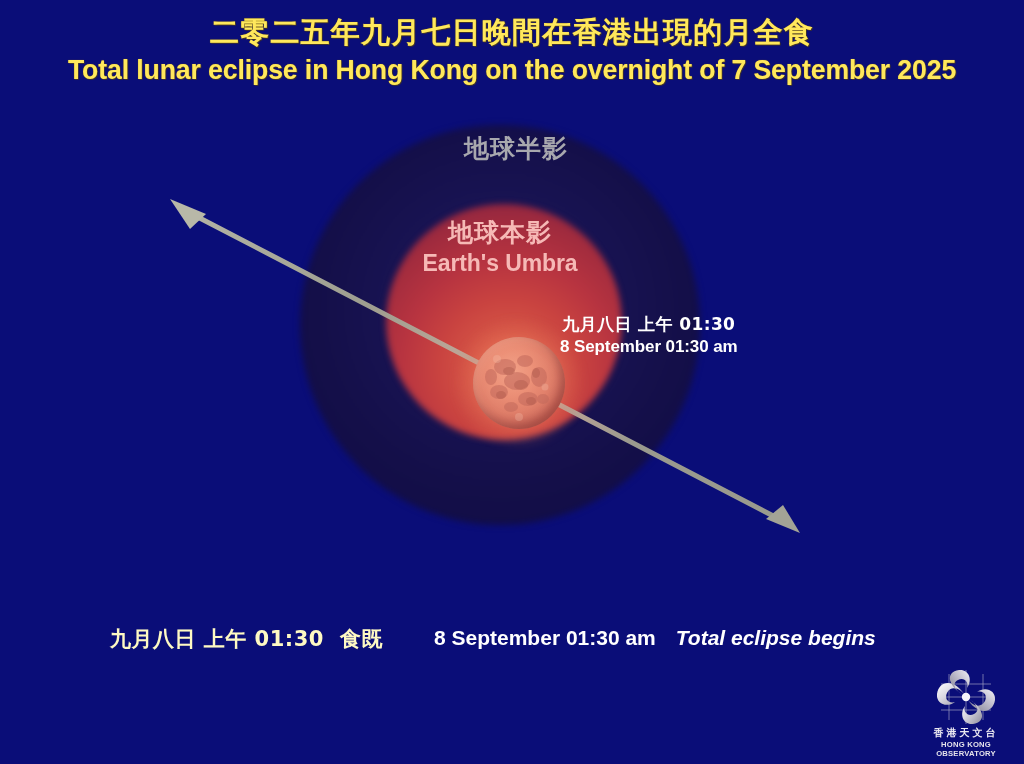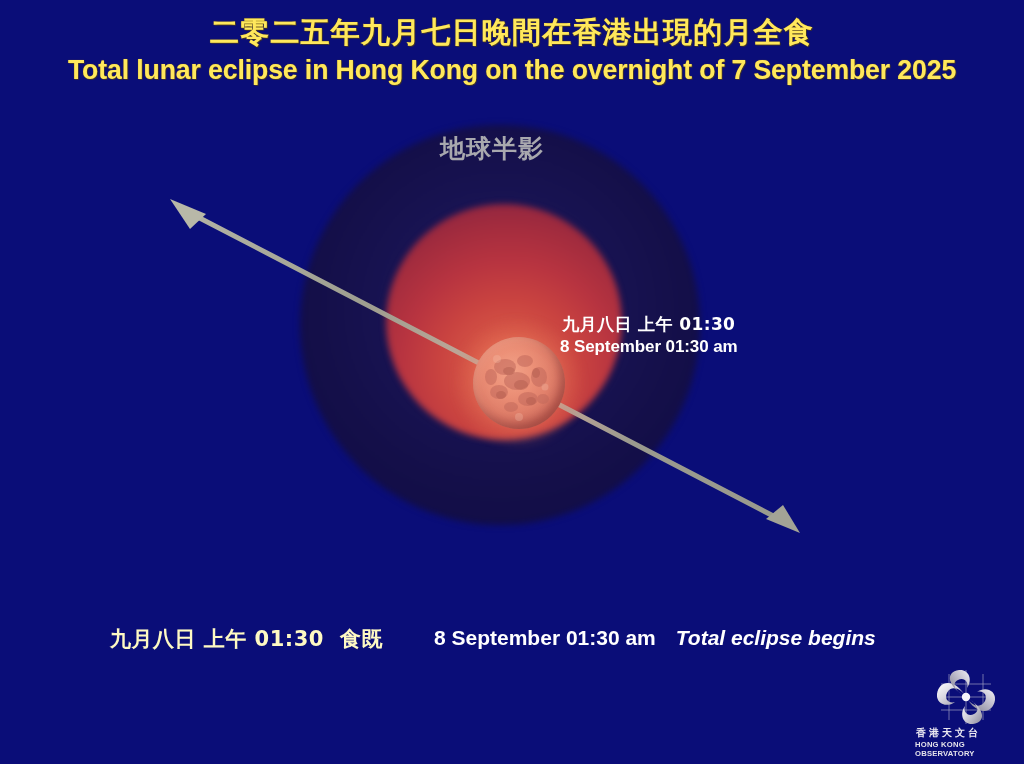--- a/index.html
+++ b/index.html
@@ -151,21 +151,21 @@
   }
 
   
   .shadow-label {
     position: absolute;
     z-index: 20;
     text-align: center;
     white-space: nowrap;
     width: 400px;
   }
-  #label-penumbra { left: 292px; top: 132px; }
+  #label-penumbra { left: 316px; top: 132px; }
   #label-umbra    { left: 300px; top: 216px; }
   .shadow-label .zh {
     font-family: "DejaVu Sans", "Liberation Sans", sans-serif;
     font-size: 25px;
     font-weight: bold;
     line-height: 1.32;
     letter-spacing: 1px;
   }
   .shadow-label .en {
     font-family: "Liberation Sans", sans-serif;
@@ -211,20 +211,21 @@
   #caption .cap-en .term { margin-left: 20px; font-style: italic; }
 
   
   #logo {
     position: absolute;
     left: 916px;
     top: 668px;
     width: 100px;
     height: 86px;
     z-index: 30;
+    text-align: center;
   }
   #logo-mark { width: 82px; height: 58px; margin: 0 auto; display:block; }
   #logo-zh {
     font-family: "DejaVu Sans", "Liberation Sans", sans-serif;
     font-size: 10px;
     font-weight: bold;
     color: #eceaf2;
     letter-spacing: 3px;
     line-height: 1.25;
     margin-top: 1px;
@@ -296,20 +297,24 @@
           <circle cx="46" cy="80" r="4"></circle>
         </g>
       </svg>
     </div>
   </div>
 
   <div id="label-penumbra" class="shadow-label">
     <div class="zh">地球半影</div>
   </div>
 
+  <div id="label-umbra" class="shadow-label">
+    <div class="zh">地球本影</div>
+    <div class="en">Earth's Umbra</div>
+  </div>
 
   <div id="moon-annot">
     <div class="zh">九月八日 上午 01:30</div>
     <div class="en">8 September 01:30 am</div>
   </div>
 
   <div id="caption">
     <div class="cap-zh"><span>九月八日 上午 01:30</span><span class="term">食既</span></div>
     <div class="cap-en"><span>8 September 01:30 am</span><span class="term">Total eclipse begins</span></div>
   </div>

